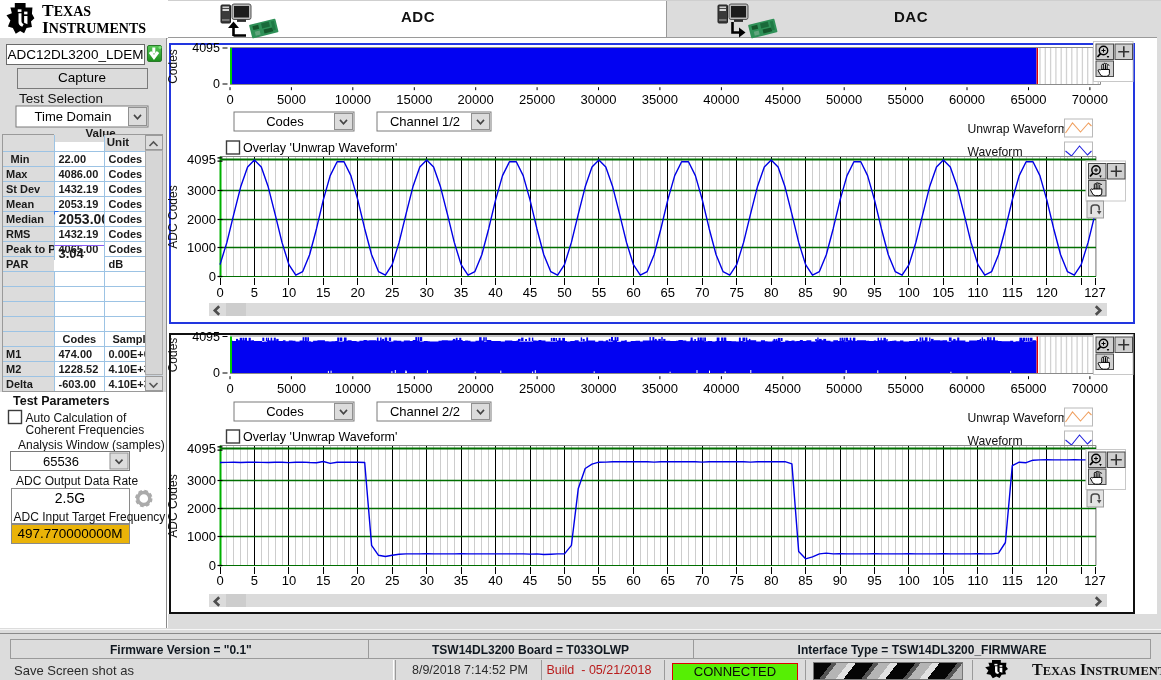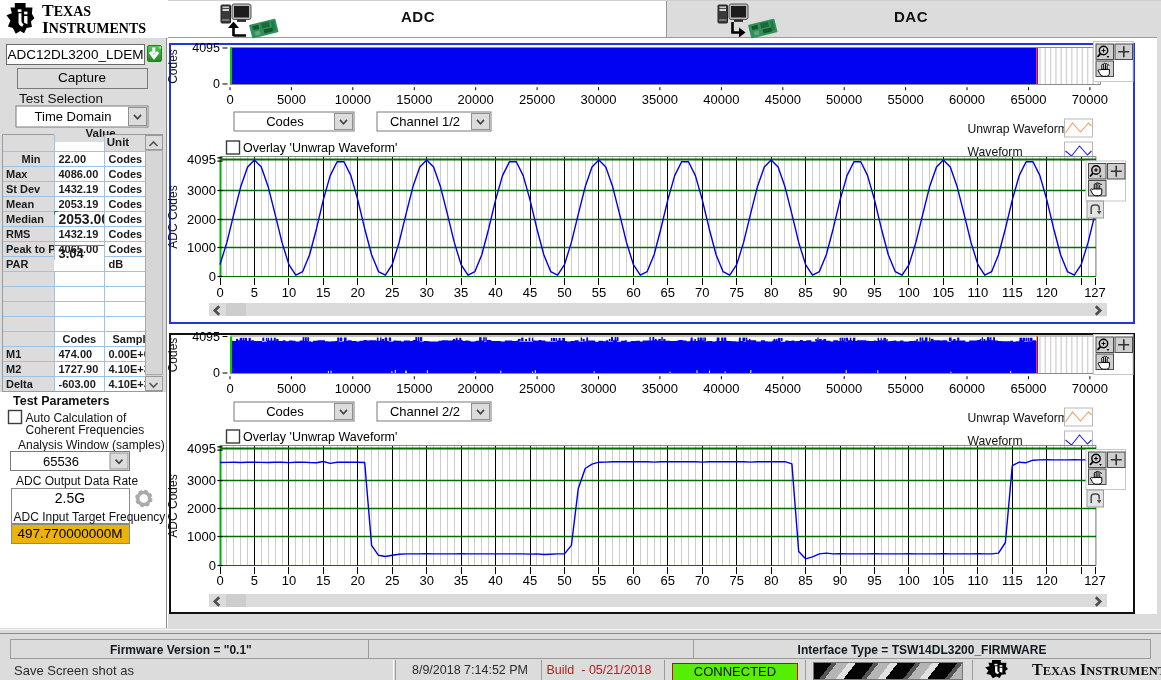--- a/index.html
+++ b/index.html
@@ -26,21 +26,21 @@
 <div class="lbl" style="left:401px;top:8px;font-size:15px;font-weight:bold;letter-spacing:0.5px;">ADC</div>
 <div class="lbl" style="left:894px;top:8px;font-size:15px;font-weight:bold;letter-spacing:0.5px;">DAC</div>
 <div class="lbl" style="left:42px;top:3px;font-family:'Liberation Serif',serif;font-weight:bold;color:#000;font-size:17.5px;line-height:14.5px;">T<span style="font-size:14px;">EXAS</span><br>I<span style="font-size:14px;">NSTRUMENTS</span></div>
 <div class="abs" style="left:6px;top:43.5px;width:139px;height:21px;background:#fff;border:1px solid #6a6a6a;color:#000;font-size:13.5px;text-align:center;line-height:19px;">ADC12DL3200_LDEM</div>
 <div class="abs" style="left:16.5px;top:68px;width:131px;height:20.5px;background:#dcdcdc;border:1px solid #7a7a7a;color:#000;font-size:13.5px;text-align:center;line-height:18.5px;">Capture</div>
 <div class="lbl" style="left:19px;top:91px;font-size:13.5px;">Test Selection</div>
 <div class="abs" style="left:1.5px;top:134px;width:161px;height:257.5px;background:#fff;border:1px solid #9a9a9a;"></div>
 <div class="abs" style="left:2.5px;top:135px;width:51px;height:15.5px;background:#dcdcdc;"></div>
 <div class="abs" style="left:53.5px;top:126px;width:50px;height:15.5px;background:#dcdcdc;color:#1a1a1a;font-weight:bold;font-size:11.5px;text-align:center;line-height:15px;padding-right:10px;padding-left:32px;">Value</div>
 <div class="abs" style="left:103.5px;top:135px;width:41px;height:15.5px;background:#dcdcdc;color:#1a1a1a;font-weight:bold;font-size:11.5px;text-align:center;line-height:15px;padding-right:12px;">Unit</div>
-<div class="cell" style="left:2.5px;top:150.5px;width:51px;height:15.1px;background:#dcdcdc;border-top:1px solid #9cc3e4;color:#1a1a1a;font-weight:bold;font-size:11px;line-height:15.1px;padding-left:19px;">Min</div>
+<div class="cell" style="left:2.5px;top:150.5px;width:51px;height:15.1px;background:#dcdcdc;border-top:1px solid #9cc3e4;color:#1a1a1a;font-weight:bold;font-size:11px;line-height:15.1px;padding-left:8px;">Min</div>
 <div class="cell" style="left:53.5px;top:150.5px;width:50px;height:15.1px;border-top:1px solid #9cc3e4;border-left:1px solid #9cc3e4;color:#1a1a1a;font-weight:bold;font-size:11px;line-height:15.1px;padding-left:4px;">22.00</div>
 <div class="cell" style="left:103.5px;top:150.5px;width:41px;height:15.1px;border-top:1px solid #9cc3e4;border-left:1px solid #9cc3e4;color:#1a1a1a;font-weight:bold;font-size:11px;line-height:15.1px;padding-left:4px;">Codes</div>
 <div class="cell" style="left:2.5px;top:165.6px;width:51px;height:15.1px;background:#dcdcdc;border-top:1px solid #9cc3e4;color:#1a1a1a;font-weight:bold;font-size:11px;line-height:15.1px;padding-left:3.5px;">Max</div>
 <div class="cell" style="left:53.5px;top:165.6px;width:50px;height:15.1px;border-top:1px solid #9cc3e4;border-left:1px solid #9cc3e4;color:#1a1a1a;font-weight:bold;font-size:11px;line-height:15.1px;padding-left:4px;">4086.00</div>
 <div class="cell" style="left:103.5px;top:165.6px;width:41px;height:15.1px;border-top:1px solid #9cc3e4;border-left:1px solid #9cc3e4;color:#1a1a1a;font-weight:bold;font-size:11px;line-height:15.1px;padding-left:4px;">Codes</div>
 <div class="cell" style="left:2.5px;top:180.6px;width:51px;height:15.1px;background:#dcdcdc;border-top:1px solid #9cc3e4;color:#1a1a1a;font-weight:bold;font-size:11px;line-height:15.1px;padding-left:3.5px;">St Dev</div>
 <div class="cell" style="left:53.5px;top:180.6px;width:50px;height:15.1px;border-top:1px solid #9cc3e4;border-left:1px solid #9cc3e4;color:#1a1a1a;font-weight:bold;font-size:11px;line-height:15.1px;padding-left:4px;">1432.19</div>
 <div class="cell" style="left:103.5px;top:180.6px;width:41px;height:15.1px;border-top:1px solid #9cc3e4;border-left:1px solid #9cc3e4;color:#1a1a1a;font-weight:bold;font-size:11px;line-height:15.1px;padding-left:4px;">Codes</div>
 <div class="cell" style="left:2.5px;top:195.7px;width:51px;height:15.1px;background:#dcdcdc;border-top:1px solid #9cc3e4;color:#1a1a1a;font-weight:bold;font-size:11px;line-height:15.1px;padding-left:3.5px;">Mean</div>
 <div class="cell" style="left:53.5px;top:195.7px;width:50px;height:15.1px;border-top:1px solid #9cc3e4;border-left:1px solid #9cc3e4;color:#1a1a1a;font-weight:bold;font-size:11px;line-height:15.1px;padding-left:4px;">2053.19</div>
@@ -69,21 +69,21 @@
 <div class="cell" style="left:2.5px;top:316.2px;width:51px;height:15.1px;background:#dcdcdc;border-top:1px solid #9cc3e4;color:#1a1a1a;font-weight:bold;font-size:11px;line-height:15.1px;padding-left:3.5px;"></div>
 <div class="cell" style="left:53.5px;top:316.2px;width:50px;height:15.1px;border-top:1px solid #9cc3e4;border-left:1px solid #9cc3e4;color:#1a1a1a;font-weight:bold;font-size:11px;line-height:15.1px;padding-left:4px;"></div>
 <div class="cell" style="left:103.5px;top:316.2px;width:41px;height:15.1px;border-top:1px solid #9cc3e4;border-left:1px solid #9cc3e4;color:#1a1a1a;font-weight:bold;font-size:11px;line-height:15.1px;padding-left:4px;"></div>
 <div class="cell" style="left:2.5px;top:331.2px;width:51px;height:15.1px;background:#dcdcdc;border-top:1px solid #9cc3e4;color:#1a1a1a;font-weight:bold;font-size:11px;line-height:15.1px;padding-left:3.5px;"></div>
 <div class="cell" style="left:53.5px;top:331.2px;width:50px;height:15.1px;border-top:1px solid #9cc3e4;border-left:1px solid #9cc3e4;color:#1a1a1a;font-weight:bold;font-size:11px;line-height:15.1px;padding-left:8px;">Codes</div>
 <div class="cell" style="left:103.5px;top:331.2px;width:41px;height:15.1px;border-top:1px solid #9cc3e4;border-left:1px solid #9cc3e4;color:#1a1a1a;font-weight:bold;font-size:11px;line-height:15.1px;padding-left:8px;">Sample</div>
 <div class="cell" style="left:2.5px;top:346.3px;width:51px;height:15.1px;background:#dcdcdc;border-top:1px solid #9cc3e4;color:#1a1a1a;font-weight:bold;font-size:11px;line-height:15.1px;padding-left:3.5px;">M1</div>
 <div class="cell" style="left:53.5px;top:346.3px;width:50px;height:15.1px;border-top:1px solid #9cc3e4;border-left:1px solid #9cc3e4;color:#1a1a1a;font-weight:bold;font-size:11px;line-height:15.1px;padding-left:4px;">474.00</div>
 <div class="cell" style="left:103.5px;top:346.3px;width:41px;height:15.1px;border-top:1px solid #9cc3e4;border-left:1px solid #9cc3e4;color:#1a1a1a;font-weight:bold;font-size:11px;line-height:15.1px;padding-left:4px;">0.00E+0</div>
 <div class="cell" style="left:2.5px;top:361.3px;width:51px;height:15.1px;background:#dcdcdc;border-top:1px solid #9cc3e4;color:#1a1a1a;font-weight:bold;font-size:11px;line-height:15.1px;padding-left:3.5px;">M2</div>
-<div class="cell" style="left:53.5px;top:361.3px;width:50px;height:15.1px;border-top:1px solid #9cc3e4;border-left:1px solid #9cc3e4;color:#1a1a1a;font-weight:bold;font-size:11px;line-height:15.1px;padding-left:4px;">1727.90</div>
+<div class="cell" style="left:53.5px;top:361.3px;width:50px;height:15.1px;border-top:1px solid #9cc3e4;border-left:1px solid #9cc3e4;color:#1a1a1a;font-weight:bold;font-size:11px;line-height:15.1px;padding-left:4px;">1228.52</div>
 <div class="cell" style="left:103.5px;top:361.3px;width:41px;height:15.1px;border-top:1px solid #9cc3e4;border-left:1px solid #9cc3e4;color:#1a1a1a;font-weight:bold;font-size:11px;line-height:15.1px;padding-left:4px;">4.10E+3</div>
 <div class="cell" style="left:2.5px;top:376.4px;width:51px;height:15.1px;background:#dcdcdc;border-top:1px solid #9cc3e4;color:#1a1a1a;font-weight:bold;font-size:11px;line-height:15.1px;padding-left:3.5px;">Delta</div>
 <div class="cell" style="left:53.5px;top:376.4px;width:50px;height:15.1px;border-top:1px solid #9cc3e4;border-left:1px solid #9cc3e4;color:#1a1a1a;font-weight:bold;font-size:11px;line-height:15.1px;padding-left:4px;">-603.00</div>
 <div class="cell" style="left:103.5px;top:376.4px;width:41px;height:15.1px;border-top:1px solid #9cc3e4;border-left:1px solid #9cc3e4;color:#1a1a1a;font-weight:bold;font-size:11px;line-height:15.1px;padding-left:4px;">4.10E+3</div>
 <div class="abs" style="left:53.5px;top:135px;width:1px;height:15.5px;background:#9cc3e4;"></div>
 <div class="abs" style="left:103.5px;top:135px;width:1px;height:15.5px;background:#9cc3e4;"></div>
 <div class="abs" style="left:145px;top:135px;width:17.5px;height:255.5px;background:#ccd4dc;"></div>
 <div class="abs" style="left:145px;top:135px;width:17.5px;height:15px;background:#dcdcdc;border:1px solid #9a9a9a;"><svg width="15" height="12">
         <path d="M3.5 8 L7.5 4 L11.5 8" stroke="#555" stroke-width="1.6" fill="none"></path>
       </svg></div>
@@ -114,20 +114,21 @@
         <path d="M9.2 2.2 L4.8 6.5 L9.2 10.8" stroke="#4d4d4d" stroke-width="2.6" fill="none"></path>
       </svg></div>
 <div class="abs" style="left:226px;top:594px;width:20px;height:13px;background:#cdcdcd;"></div>
 <div class="abs" style="left:1090px;top:594px;width:15px;height:13px;"><svg width="15" height="13">
         <path d="M5.8 2.2 L10.2 6.5 L5.8 10.8" stroke="#4d4d4d" stroke-width="2.6" fill="none"></path>
       </svg></div>
 <div class="abs" style="left:10px;top:639px;width:1141px;height:20px;border:1px solid #9a9a9a;"></div>
 <div class="abs" style="left:368px;top:639px;width:1px;height:20px;background:#9a9a9a;"></div>
 <div class="abs" style="left:693px;top:639px;width:1px;height:20px;background:#9a9a9a;"></div>
 <div class="lbl" style="left:110px;top:642.5px;font-size:12px;font-weight:bold;color:#101820;width:160px;">Firmware Version = "0.1"</div>
+<div class="lbl bold" style="left:368px;top:642.5px;width:325px;text-align:center;font-size:12px;color:#101820;">TSW14DL3200 Board = T033OLWP</div>
 <div class="lbl bold" style="left:693px;top:642.5px;width:458px;text-align:center;font-size:12px;color:#101820;">Interface Type = TSW14DL3200_FIRMWARE</div>
 <div class="lbl" style="left:14px;top:663px;font-size:13px;color:#2b2b2b;">Save Screen shot as</div>
 <div class="abs" style="left:393px;top:660px;width:1px;height:20px;background:#fff;"></div>
 <div class="abs" style="left:395px;top:660px;width:1px;height:20px;background:#9a9a9a;"></div>
 <div class="lbl" style="left:400px;top:663px;width:140px;text-align:center;font-size:12.5px;color:#2b2b2b;">8/9/2018 7:14:52 PM</div>
 <div class="abs" style="left:541px;top:660px;width:1px;height:20px;background:#9a9a9a;"></div>
 <div class="lbl" style="left:545px;top:663px;width:108px;text-align:center;font-size:12.5px;color:#b91c1c;">Build&nbsp; - 05/21/2018</div>
 <div class="abs" style="left:663.5px;top:660px;width:1px;height:20px;background:#9a9a9a;"></div>
 <div class="abs" style="left:672px;top:662.5px;width:126px;height:19px;background:#56ef04;border:1.8px solid #e00000;color:#0a0a0a;font-size:13px;text-align:center;line-height:15px;">CONNECTED</div>
 <div class="abs" style="left:805px;top:660px;width:1px;height:20px;background:#9a9a9a;"></div>

